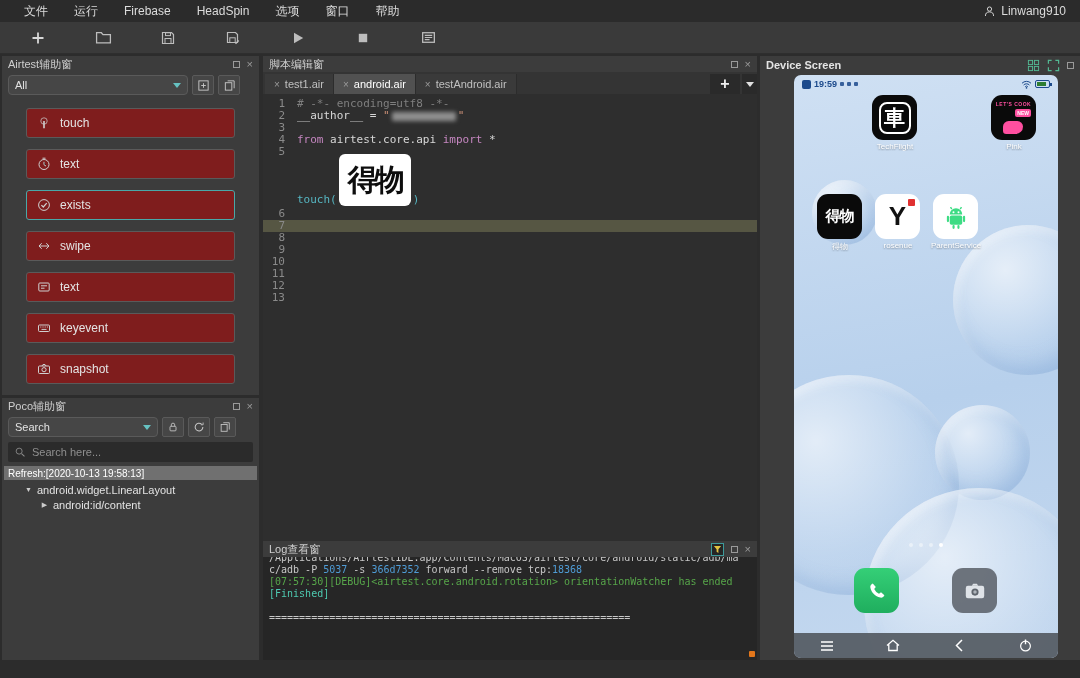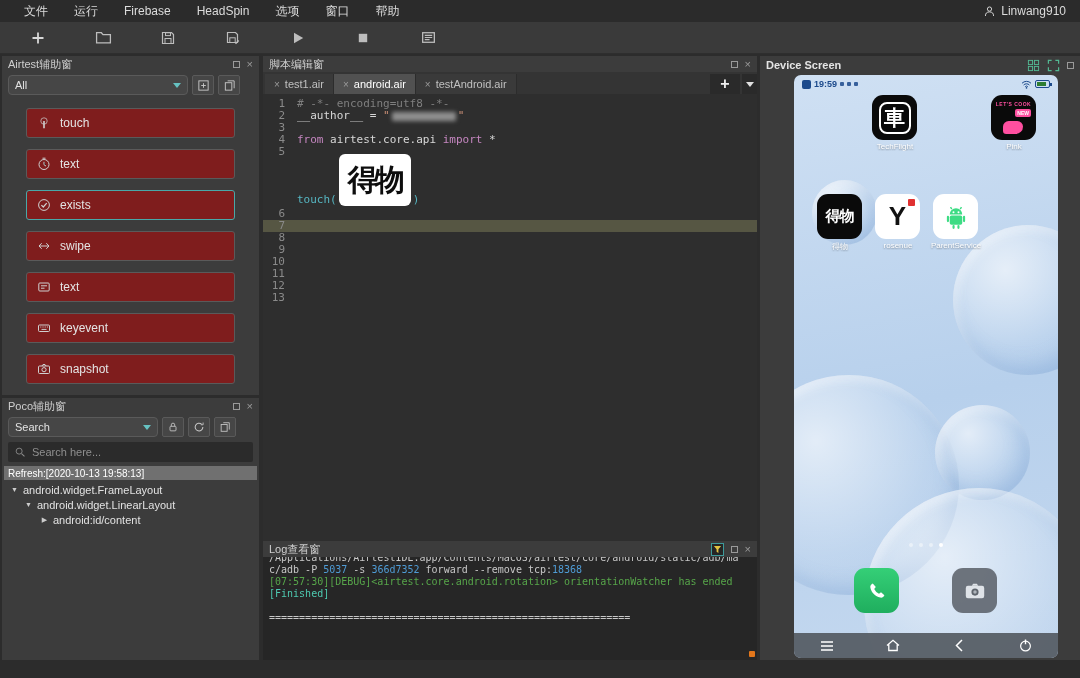--- a/index.html
+++ b/index.html
@@ -395,24 +395,20 @@
           <svg width="12" height="12" viewBox="0 0 14 14">
             <circle cx="6" cy="6" r="3.5" fill="none" stroke="#8f8f8f"></circle>
             <path d="M8.8 8.8L12.2 12.2" stroke="#8f8f8f" stroke-width="1.2"></path>
           </svg>
         </span>
       <input type="text" placeholder="Search here..." style="">
     </div>
     <div class="refresh-row">
       <span>Refresh:[2020-10-13 19:58:13]</span>
     </div>
-    <div class="tree-row d0">
-      <span class="tree-arrow">▼</span>
-      <span>android.widget.FrameLayout</span>
-    </div>
     <div class="tree-row d1">
       <span class="tree-arrow">▼</span>
       <span>android.widget.LinearLayout</span>
     </div>
     <div class="tree-row d2">
       <span class="tree-arrow">▶</span>
       <span>android:id/content</span>
     </div>
   </div>
 

